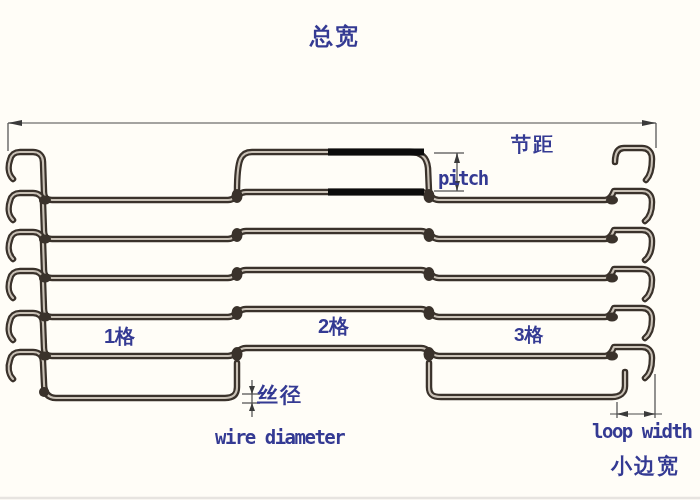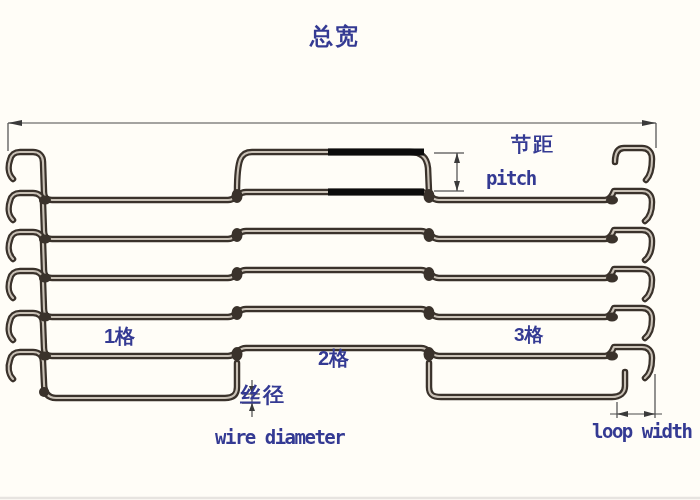--- a/index.html
+++ b/index.html
@@ -16,25 +16,25 @@
     color:var(--ink,#343a93);
     font-weight:bold;
     white-space:nowrap;
     line-height:1.1;
   }
   .zh{ font-family:"Liberation Sans",sans-serif; letter-spacing:2px; }
   .en{ font-family:"DejaVu Sans Mono","Liberation Mono",monospace; letter-spacing:-1.5px; }
   .lbl-zongkuan      {left:310px; top:24px;  font-size:23px;}
   .lbl-overall       {left:244px; top:64px;  font-size:19px;}
   .lbl-pitch-zh      {left:463px; top:133px; font-size:20px;margin-left:48px;}
-  .lbl-pitch-en      {left:486px; top:168px; font-size:19px;}
+  .lbl-pitch-en      {left:438px; top:168px; font-size:19px;}
   .lbl-sec1          {left:104px; top:325px; font-size:20px; letter-spacing:0;}
-  .lbl-sec2          {left:318px; top:315px; font-size:20px; letter-spacing:0;margin-top:32px;}
+  .lbl-sec2          {left:318px; top:315px; font-size:20px; letter-spacing:0;}
   .lbl-sec3          {left:514px; top:325px; font-size:19px; letter-spacing:0;}
-  .lbl-wire-zh       {left:240px; top:383px; font-size:21px;}
+  .lbl-wire-zh       {left:257px; top:383px; font-size:21px;}
   .lbl-wire-en       {left:215px; top:427px; font-size:19px;}
   .lbl-loop-en       {left:592px; top:421px; font-size:19px;}
   .lbl-loop-zh       {left:611px; top:454px; font-size:21px;}
   svg{position:absolute;left:0;top:0;}
   .wire      {fill:none; stroke:var(--wire,#3a322b); stroke-width:6.5; stroke-linecap:round; stroke-linejoin:round;}
   .wire-core {fill:none; stroke:var(--core,#c9c1b6); stroke-width:2.1; stroke-linecap:round; stroke-linejoin:round;}
   .wire-solid{fill:none; stroke:#0c0c0c; stroke-width:7; stroke-linecap:butt;}
   .knot      {fill:var(--wire,#3a322b); stroke:none;}
   .dim       {stroke:#4a4a4a; stroke-width:1.2; fill:none;}
   .dim-arrow {fill:#3a3a3a; stroke:none;}
@@ -162,13 +162,14 @@
   <div class="lbl en lbl-pitch-en">pitch</div>
 
   <div class="lbl zh lbl-sec1">1格</div>
   <div class="lbl zh lbl-sec2">2格</div>
   <div class="lbl zh lbl-sec3">3格</div>
 
   <div class="lbl zh lbl-wire-zh">丝径</div>
   <div class="lbl en lbl-loop-en">loop width</div>
 
   <div class="lbl en lbl-wire-en">wire diameter</div>
+  <div class="lbl zh lbl-loop-zh">小边宽</div>
 </div>
 
 </body></html>

